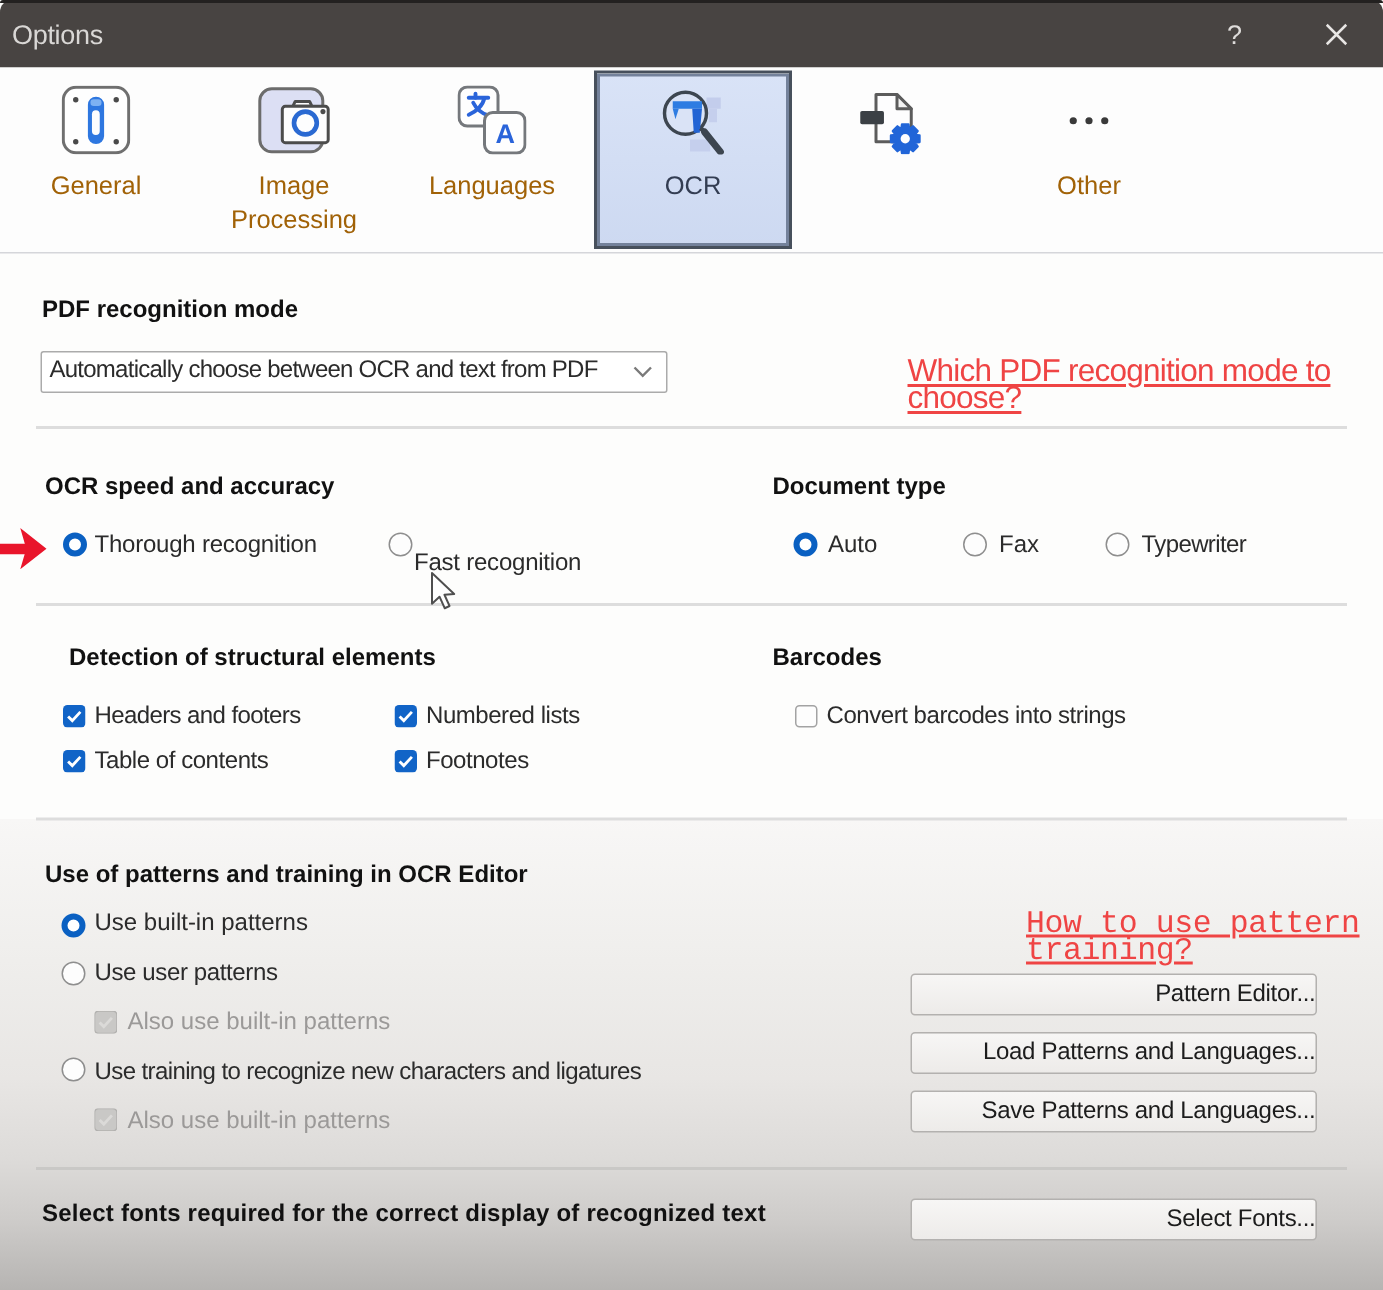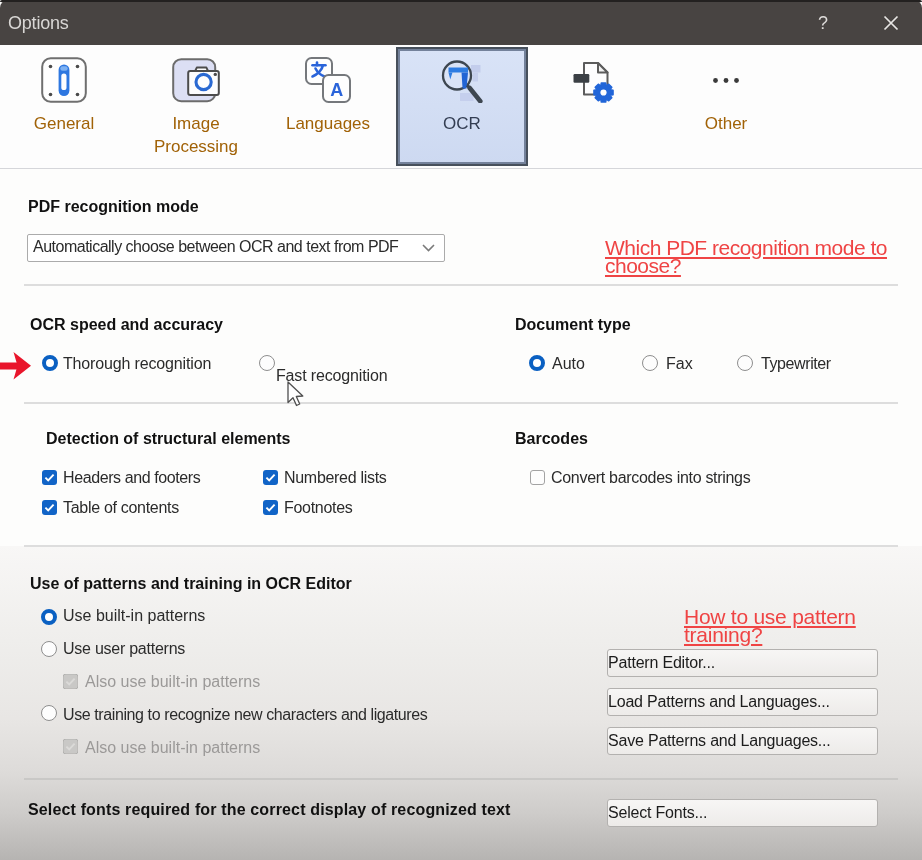--- a/index.html
+++ b/index.html
@@ -23,21 +23,21 @@
   .sep{height:2px;background:#dddddd;}
   .link{font-size:21px;color:#ef4444;text-decoration:underline;line-height:18px;}
   
   .radio-on{width:16px;height:16px;border-radius:50%;box-sizing:border-box;
             background:#fff;border:4.8px solid #0a60c2;}
   .radio-off{width:16px;height:16px;border-radius:50%;box-sizing:border-box;
              background:#fdfdfd;border:1.6px solid #8e8e8e;}
   .cb-off{width:15px;height:15px;border-radius:3px;background:#fdfdfd;box-sizing:border-box;border:1.4px solid #a3a3a3;}
   .btn{width:271px;height:28px;box-sizing:border-box;border:1px solid #b3b1af;border-radius:3px;letter-spacing:-0.2px;
        background:linear-gradient(180deg,#f7f6f5,#edebe9);
-       font-size:16px;color:#1c1c1c;text-align:left;line-height:26px;}
+       font-size:16px;color:#1c1c1c;text-align:right;line-height:26px;}
   .dis{color:#9b9998;}
   #graysec{left:0;top:546px;width:922px;height:314px;
      background:linear-gradient(180deg,#f8f7f6 0%,#efeeec 30%,#e8e6e4 55%,#dddbd9 72%,#ceccca 85%,#b6b4b2 100%);}
 </style>
 </head>
 <body>
 <div id="root">
 
   <div class="abs" id="graysec"></div>
 
@@ -169,21 +169,21 @@
       <path d="M3.4,7.6 L6.2,10.4 L11.6,4.6" stroke="#dbdad8" stroke-width="1.9" fill="none"></path>
     </svg>
   <div class="abs t" style="left:63px;top:468.5px;letter-spacing:-0.4px;">Headers and footers</div>
   <div class="abs t" style="left:284px;top:468.5px;letter-spacing:-0.3px;">Numbered lists</div>
   <div class="abs t" style="left:63px;top:498.5px;letter-spacing:-0.3px;">Table of contents</div>
   <div class="abs t" style="left:284px;top:498.5px;letter-spacing:-0.3px;">Footnotes</div>
   <div class="abs t" style="left:551px;top:468.5px;letter-spacing:-0.3px;">Convert barcodes into strings</div>
   <div class="abs sep" style="left:24px;top:545px;width:874px;"></div>
 
   <div class="abs h" style="left:30px;top:575px;">Use of patterns and training in OCR Editor</div>
-  <div class="abs link" style="left:684px;top:608px;letter-spacing:-0.25px;">How to use pattern training?</div>
+  <div class="abs link" style="left:684px;top:608px;letter-spacing:-0.25px;font-family:Liberation Mono, monospace;">How to use pattern training?</div>
   <div class="abs radio-on" style="left:41px;top:609px;"></div>
   <div class="abs t" style="left:63px;top:607px;">Use built-in patterns</div>
   <div class="abs radio-off" style="left:41px;top:641px;"></div>
   <div class="abs t" style="left:63px;top:640px;letter-spacing:-0.25px;">Use user patterns</div>
   <div class="abs t dis" style="left:85px;top:673px;">Also use built-in patterns</div>
   <div class="abs radio-off" style="left:41px;top:705px;"></div>
   <div class="abs t" style="left:63px;top:706px;letter-spacing:-0.4px;text-align:center;">Use training to recognize new characters and ligatures</div>
   <div class="abs t dis" style="left:85px;top:739px;">Also use built-in patterns</div>
   <div class="abs btn" style="left:607px;top:649px;">Pattern Editor...</div>
   <div class="abs btn" style="left:607px;top:688px;">Load Patterns and Languages...</div>

